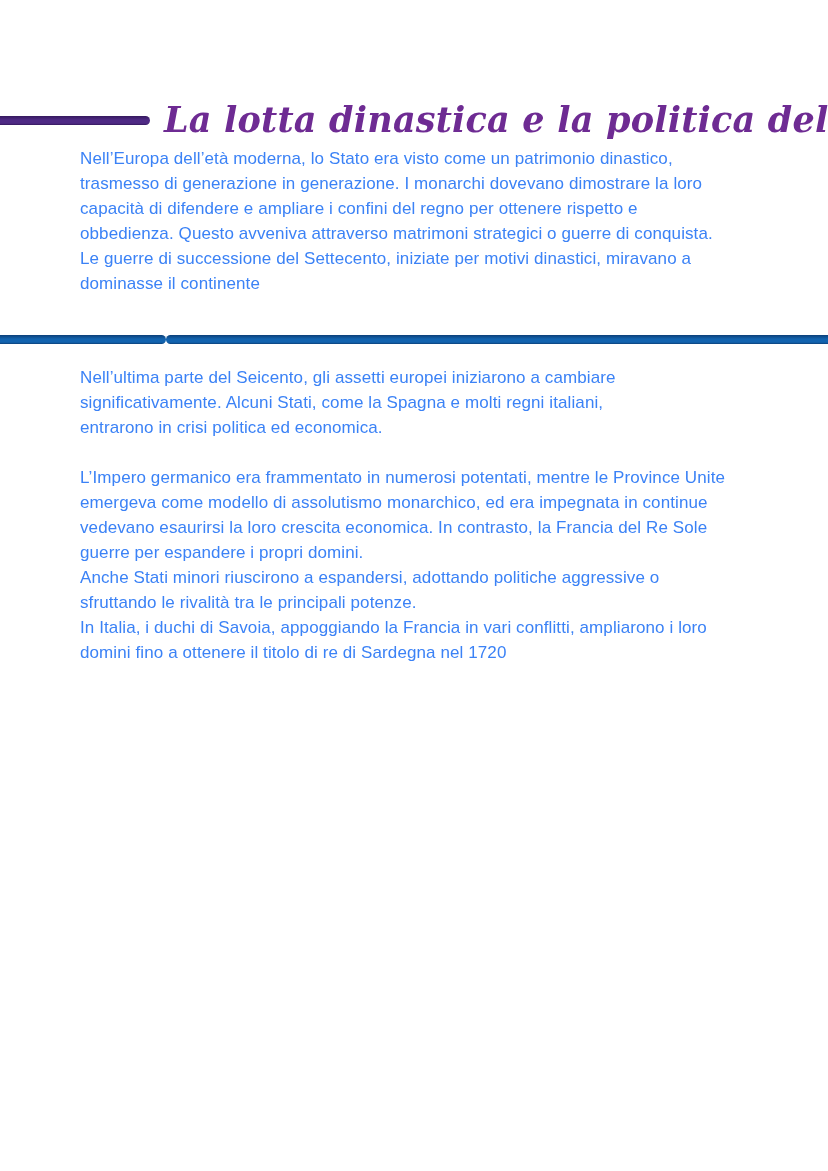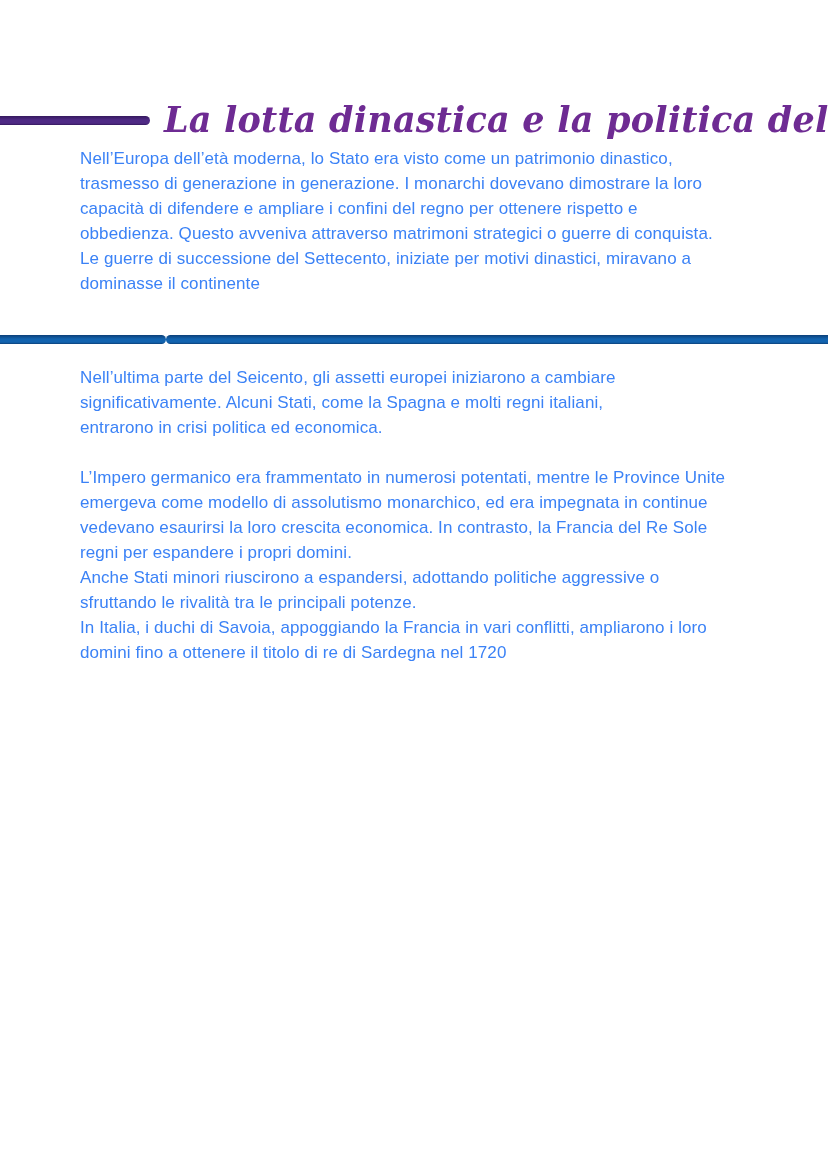--- a/index.html
+++ b/index.html
@@ -92,21 +92,21 @@
       <span class="bar bar-right"></span>
     </div>
     <div class="section-body">
         <p class="text-line">Nell’ultima parte del Seicento, gli assetti europei iniziarono a cambiare</p>
         <p class="text-line">significativamente. Alcuni Stati, come la Spagna e molti regni italiani,</p>
         <p class="text-line">entrarono in crisi politica ed economica.</p>
         <p class="text-line"></p>
         <p class="text-line">L’Impero germanico era frammentato in numerosi potentati, mentre le Province Unite</p>
         <p class="text-line">emergeva come modello di assolutismo monarchico, ed era impegnata in continue</p>
         <p class="text-line">vedevano esaurirsi la loro crescita economica. In contrasto, la Francia del Re Sole</p>
-        <p class="text-line">regni per espandere i propri domini.</p>
+        <p class="text-line">guerre per espandere i propri domini.</p>
         <p class="text-line">Anche Stati minori riuscirono a espandersi, adottando politiche aggressive o</p>
         <p class="text-line">sfruttando le rivalità tra le principali potenze.</p>
         <p class="text-line">In Italia, i duchi di Savoia, appoggiando la Francia in vari conflitti, ampliarono i loro</p>
         <p class="text-line">domini fino a ottenere il titolo di re di Sardegna nel 1720</p>
       </div>
   </section>
 
 </div>
 
 </body></html>

